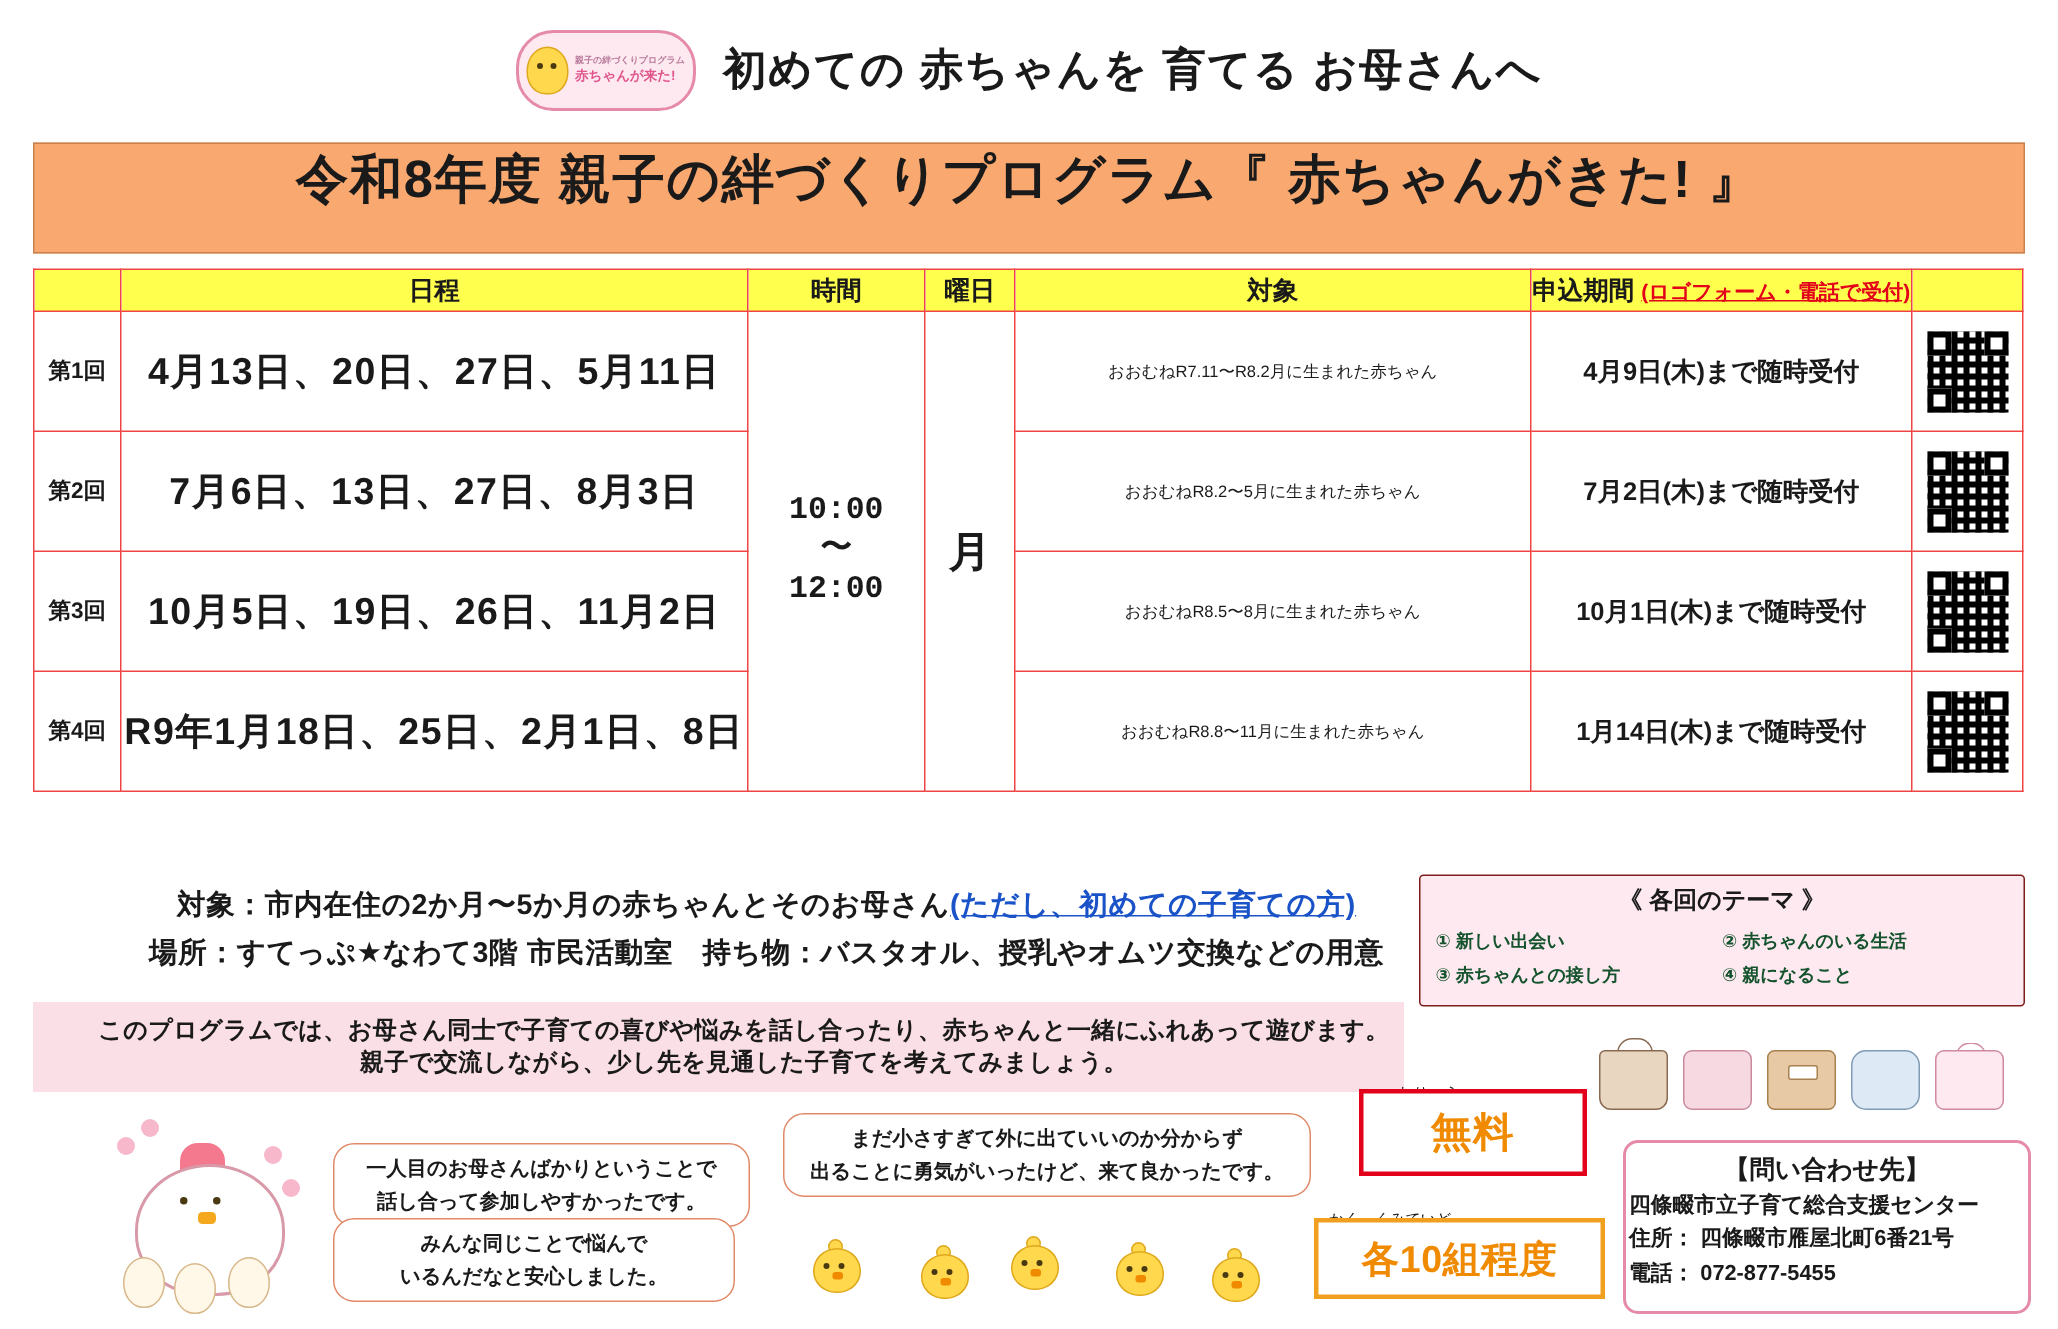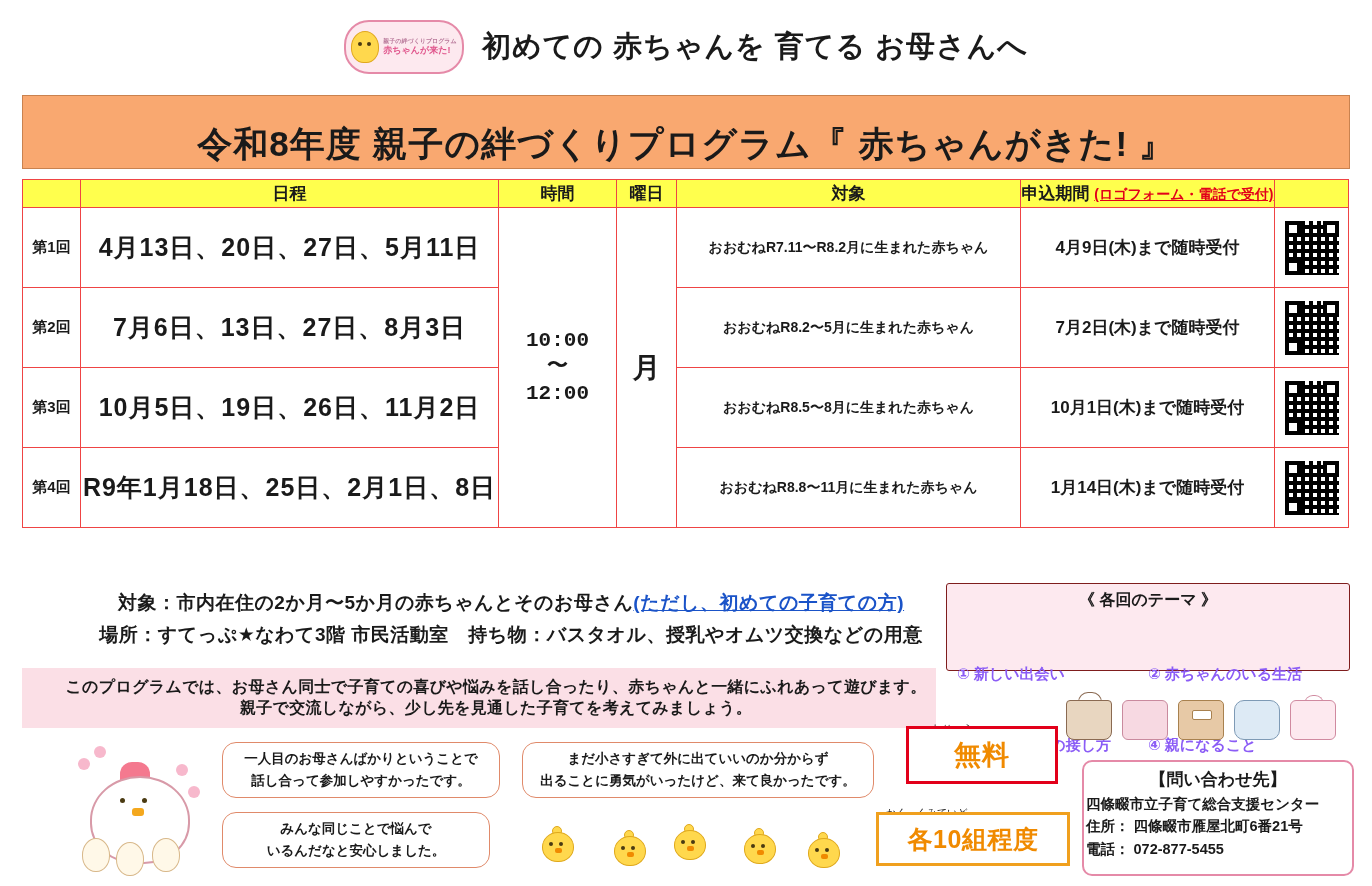--- a/index.html
+++ b/index.html
@@ -38,21 +38,21 @@
   .logo .logotext .sm{font-size:6px;color:#b8789a;display:block;}
   .header-title{
     font-size:29px;font-weight:bold;letter-spacing:1px;
     position:relative;white-space:nowrap;
   }
 
   
   .banner{
     position:absolute;left:22px;top:95px;width:1326px;height:72px;
     background:#f9a870;border:1px solid #c9824f;
-    display:flex;align-items:flex-end;justify-content:center;
+    display:flex;align-items:flex-start;justify-content:center;
   }
   .banner-text{
     font-size:35px;font-weight:bold;letter-spacing:1px;white-space:nowrap;
   }
 
   
   .table-wrap{position:absolute;left:22px;top:179px;width:1326px;}
   table.main{border-collapse:collapse;width:1326px;table-layout:fixed;}
   table.main td,table.main th{border:1px solid #ef4444;padding:0;}
   .th-row{background:#ffff4d;height:28px;}
@@ -61,21 +61,21 @@
   .col-date{width:418px;}
   .col-time{width:118px;}
   .col-dow{width:60px;}
   .col-target{width:344px;}
   .col-apply{width:254px;}
   .col-qr{width:74px;}
   .cell-no{font-size:15px;font-weight:bold;text-align:center;position:relative;}
   .cell-date{font-size:25px;font-weight:bold;text-align:center;letter-spacing:1px;position:relative;}
   .cell-time{font-size:21px;font-weight:bold;text-align:center;line-height:1.25;font-family:"Liberation Mono","DejaVu Sans Mono",monospace;}
   .cell-dow{font-size:28px;font-weight:bold;text-align:center;}
-  .cell-target{font-size:14px;font-weight:bold;text-align:center;padding:0 4px;}
+  .cell-target{font-size:11px;font-weight:normal;text-align:center;padding:0 4px;}
   .cell-apply{font-size:17px;font-weight:bold;text-align:center;position:relative;}
   .cell-qr{text-align:center;vertical-align:middle;}
   .row-h{height:80px;}
   .apply-head{font-size:15px;}
   .apply-head .red{color:#e2001a;text-decoration:underline;font-size:14px;}
 
   
   .qr{
     width:54px;height:54px;margin:0 auto;
     background:
@@ -104,36 +104,36 @@
   .info .blue{color:#1a53c8;text-decoration:underline;}
 
   
   .theme{
     position:absolute;left:946px;top:583px;width:404px;height:88px;
     background:#fde9ef;border:1px solid #7f1d1d;border-radius:3px;
     padding:6px 10px;box-sizing:border-box;
   }
   .theme .tt{font-size:16px;font-weight:bold;text-align:center;margin-bottom:8px;position:relative;}
   .theme .grid{display:flex;flex-wrap:wrap;}
-  .theme .item{width:50%;font-size:15px;font-weight:bold;color:#8b5cf6;margin-bottom:6px;position:relative;margin-top:46px;}
+  .theme .item{width:50%;font-size:12px;font-weight:bold;color:#14532d;margin-bottom:6px;position:relative;}
 
   
   .pinkbox{
     position:absolute;left:22px;top:668px;width:880px;height:60px;
     background:#fbdfe6;display:flex;flex-direction:column;align-items:center;justify-content:center;padding-left:34px;
   }
   .pinkbox div{font-size:16px;font-weight:bold;letter-spacing:0.3px;}
 
   
   .bubble{
     position:absolute;border:1.6px solid #e08a6a;border-radius:14px;background:#fff;
     display:flex;flex-direction:column;align-items:center;justify-content:center;
     font-size:13.5px;font-weight:bold;line-height:1.6;text-align:center;padding:4px 8px;box-sizing:border-box;
   }
-  .b1{left:222px;top:742px;width:278px;height:56px;}
+  .b1{left:222px;top:762px;width:278px;height:56px;}
   .b2{left:222px;top:812px;width:268px;height:56px;}
   .b3{left:522px;top:742px;width:352px;height:56px;}
 
   
   .free{
     position:absolute;left:906px;top:726px;width:146px;height:52px;
     border:3px solid #e2001a;background:#fff;
     display:flex;align-items:center;justify-content:center;
   }
   .free span{font-size:27px;font-weight:bold;color:#f08a00;letter-spacing:1px;}

